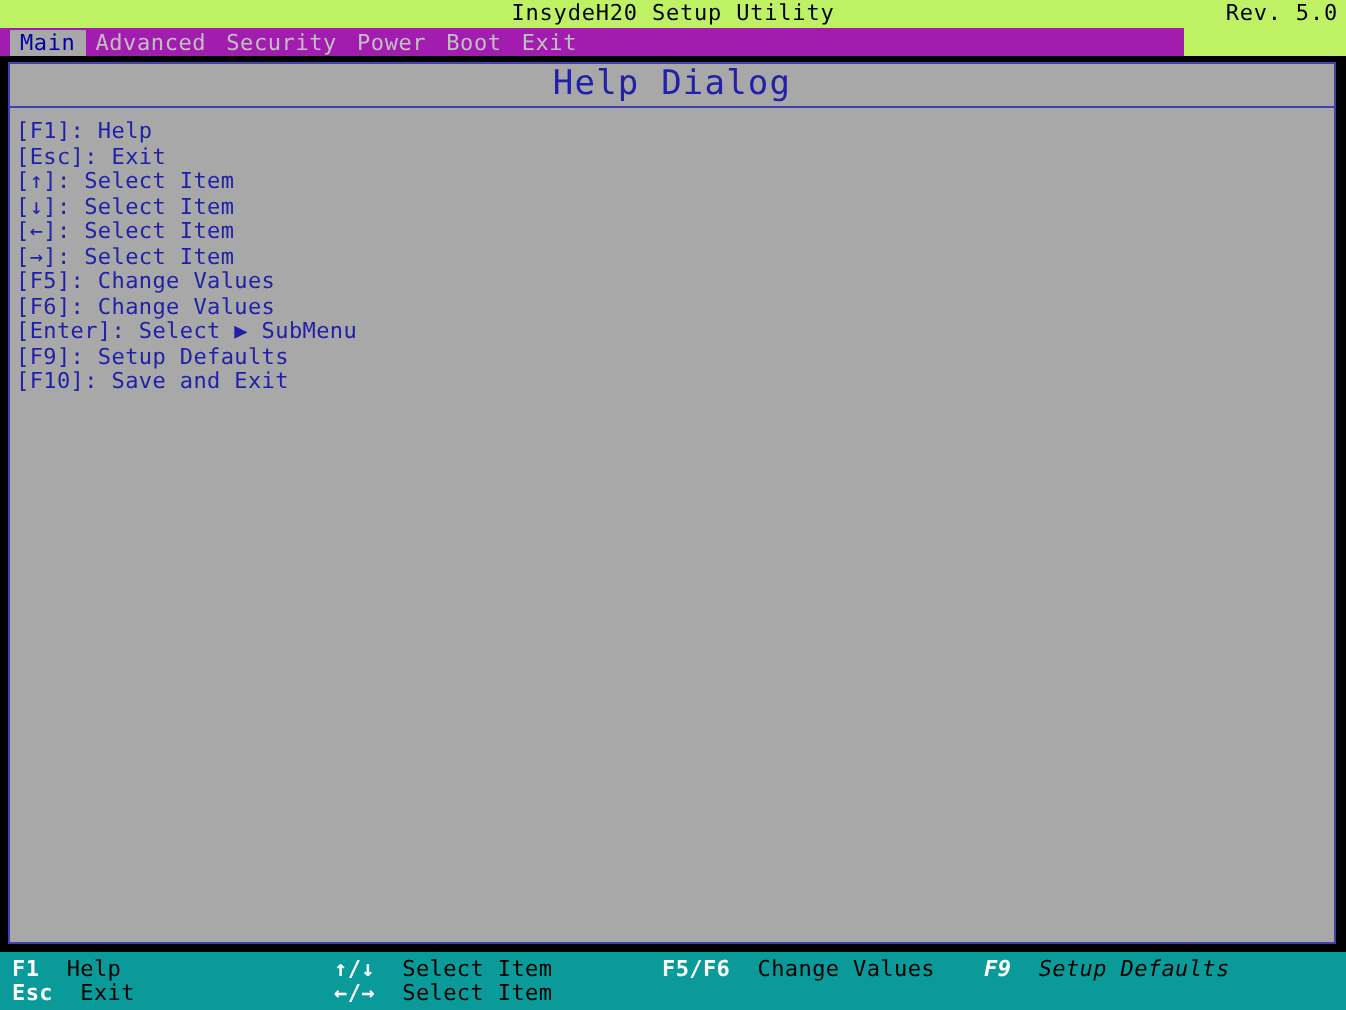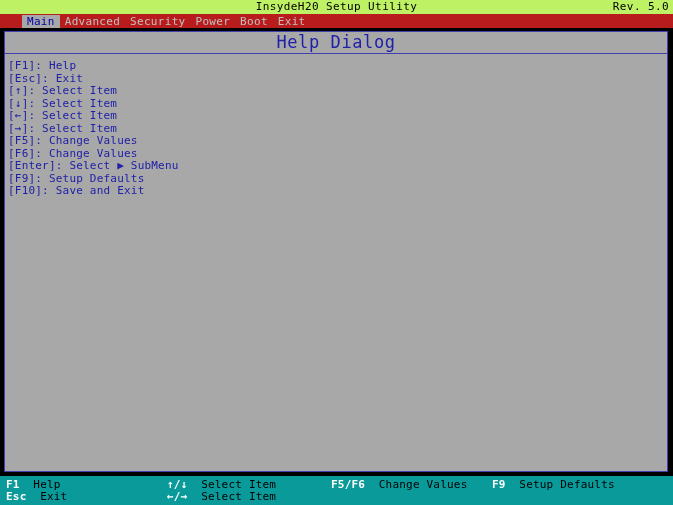--- a/index.html
+++ b/index.html
@@ -51,26 +51,26 @@
     color: #000000;
     letter-spacing: 0.4px;
     white-space: nowrap;
   }
 
   
   #menu-bar {
     position: absolute;
     left: 0;
     top: 14px;
-    width: 673px;
+    width: 592px;
     height: 14px;
-    background: #b91c1c;
+    background: #a21caf;
     display: flex;
     align-items: center;
-    padding-left: 22px;
+    padding-left: 5px;
     box-sizing: border-box;
   }
   #menu-bar .menu-item {
     font-size: 11px;
     line-height: 13px;
     color: #c0c0c0;
     padding: 0 5px;
     white-space: nowrap;
     letter-spacing: 0.3px;
     cursor: default;
@@ -144,21 +144,21 @@
   #status-bar .status-cell .key {
     color: #ffffff;
     font-weight: bold;
   }
   #status-bar .status-cell .desc {
     color: #000000;
   }
   .c0 { left: 6px; }
   .c1 { left: 167px; }
   .c2 { left: 331px; }
-  .c3 { left: 492px; }
+  .c3 { left: 492px; font-style: italic; }
   .r0 { top: 3px; }
   .r1 { top: 15px; }
 </style>
 </head>
 <body>
 
 <div id="screen">
 
   <div id="title-bar">
     <div class="title-text">InsydeH20 Setup Utility</div>

